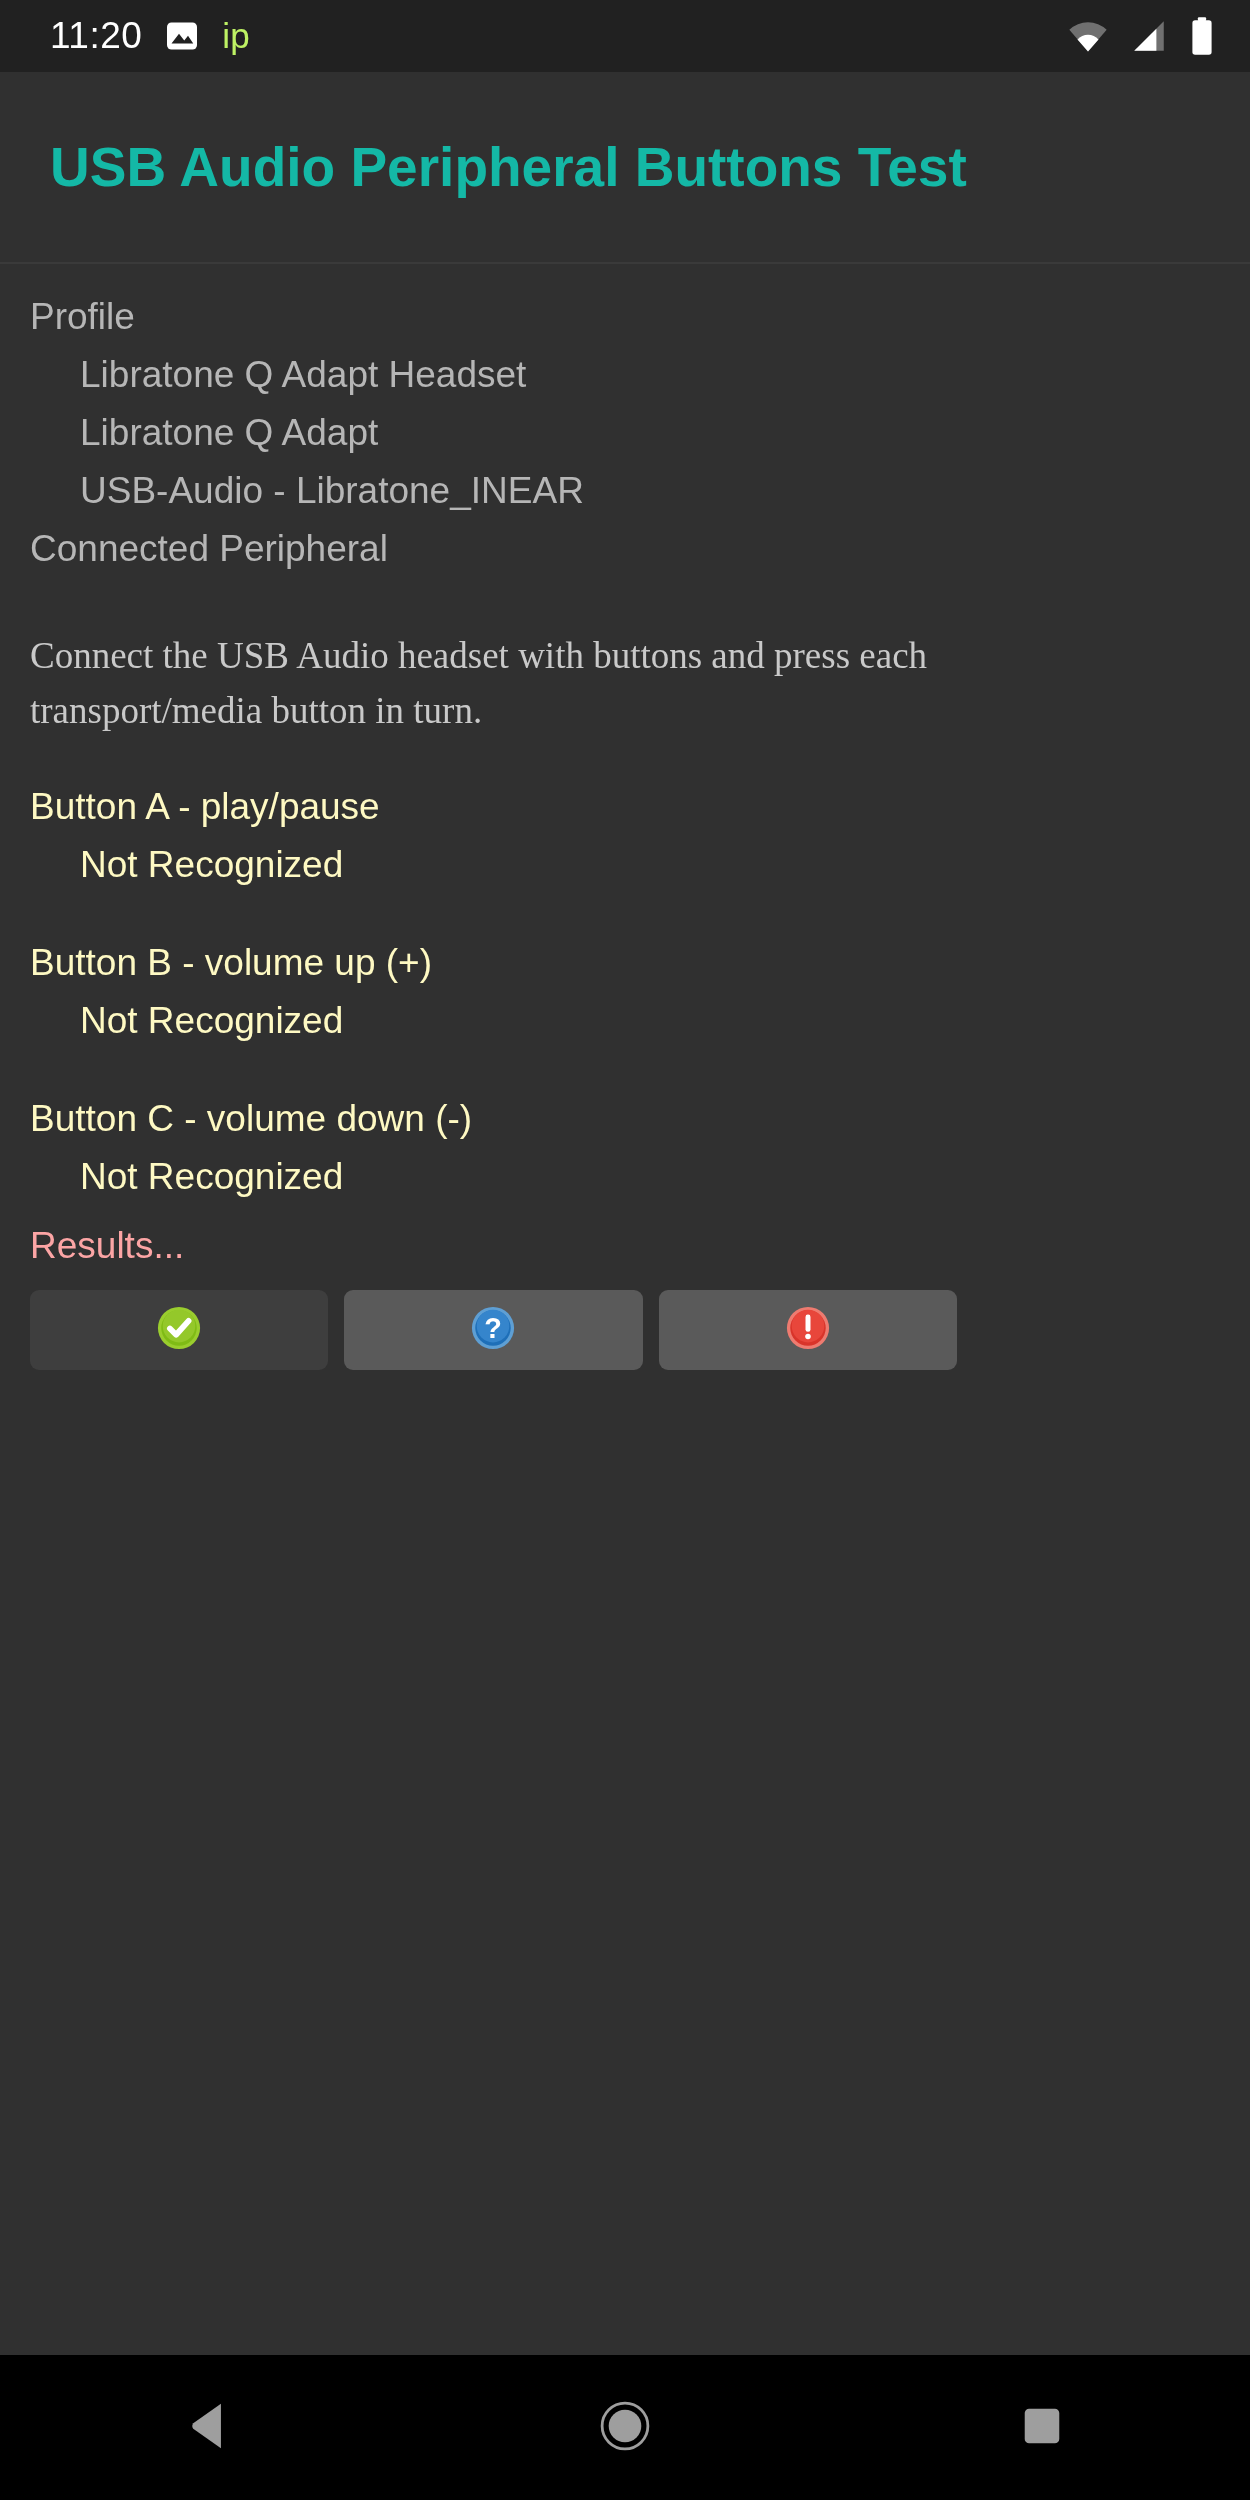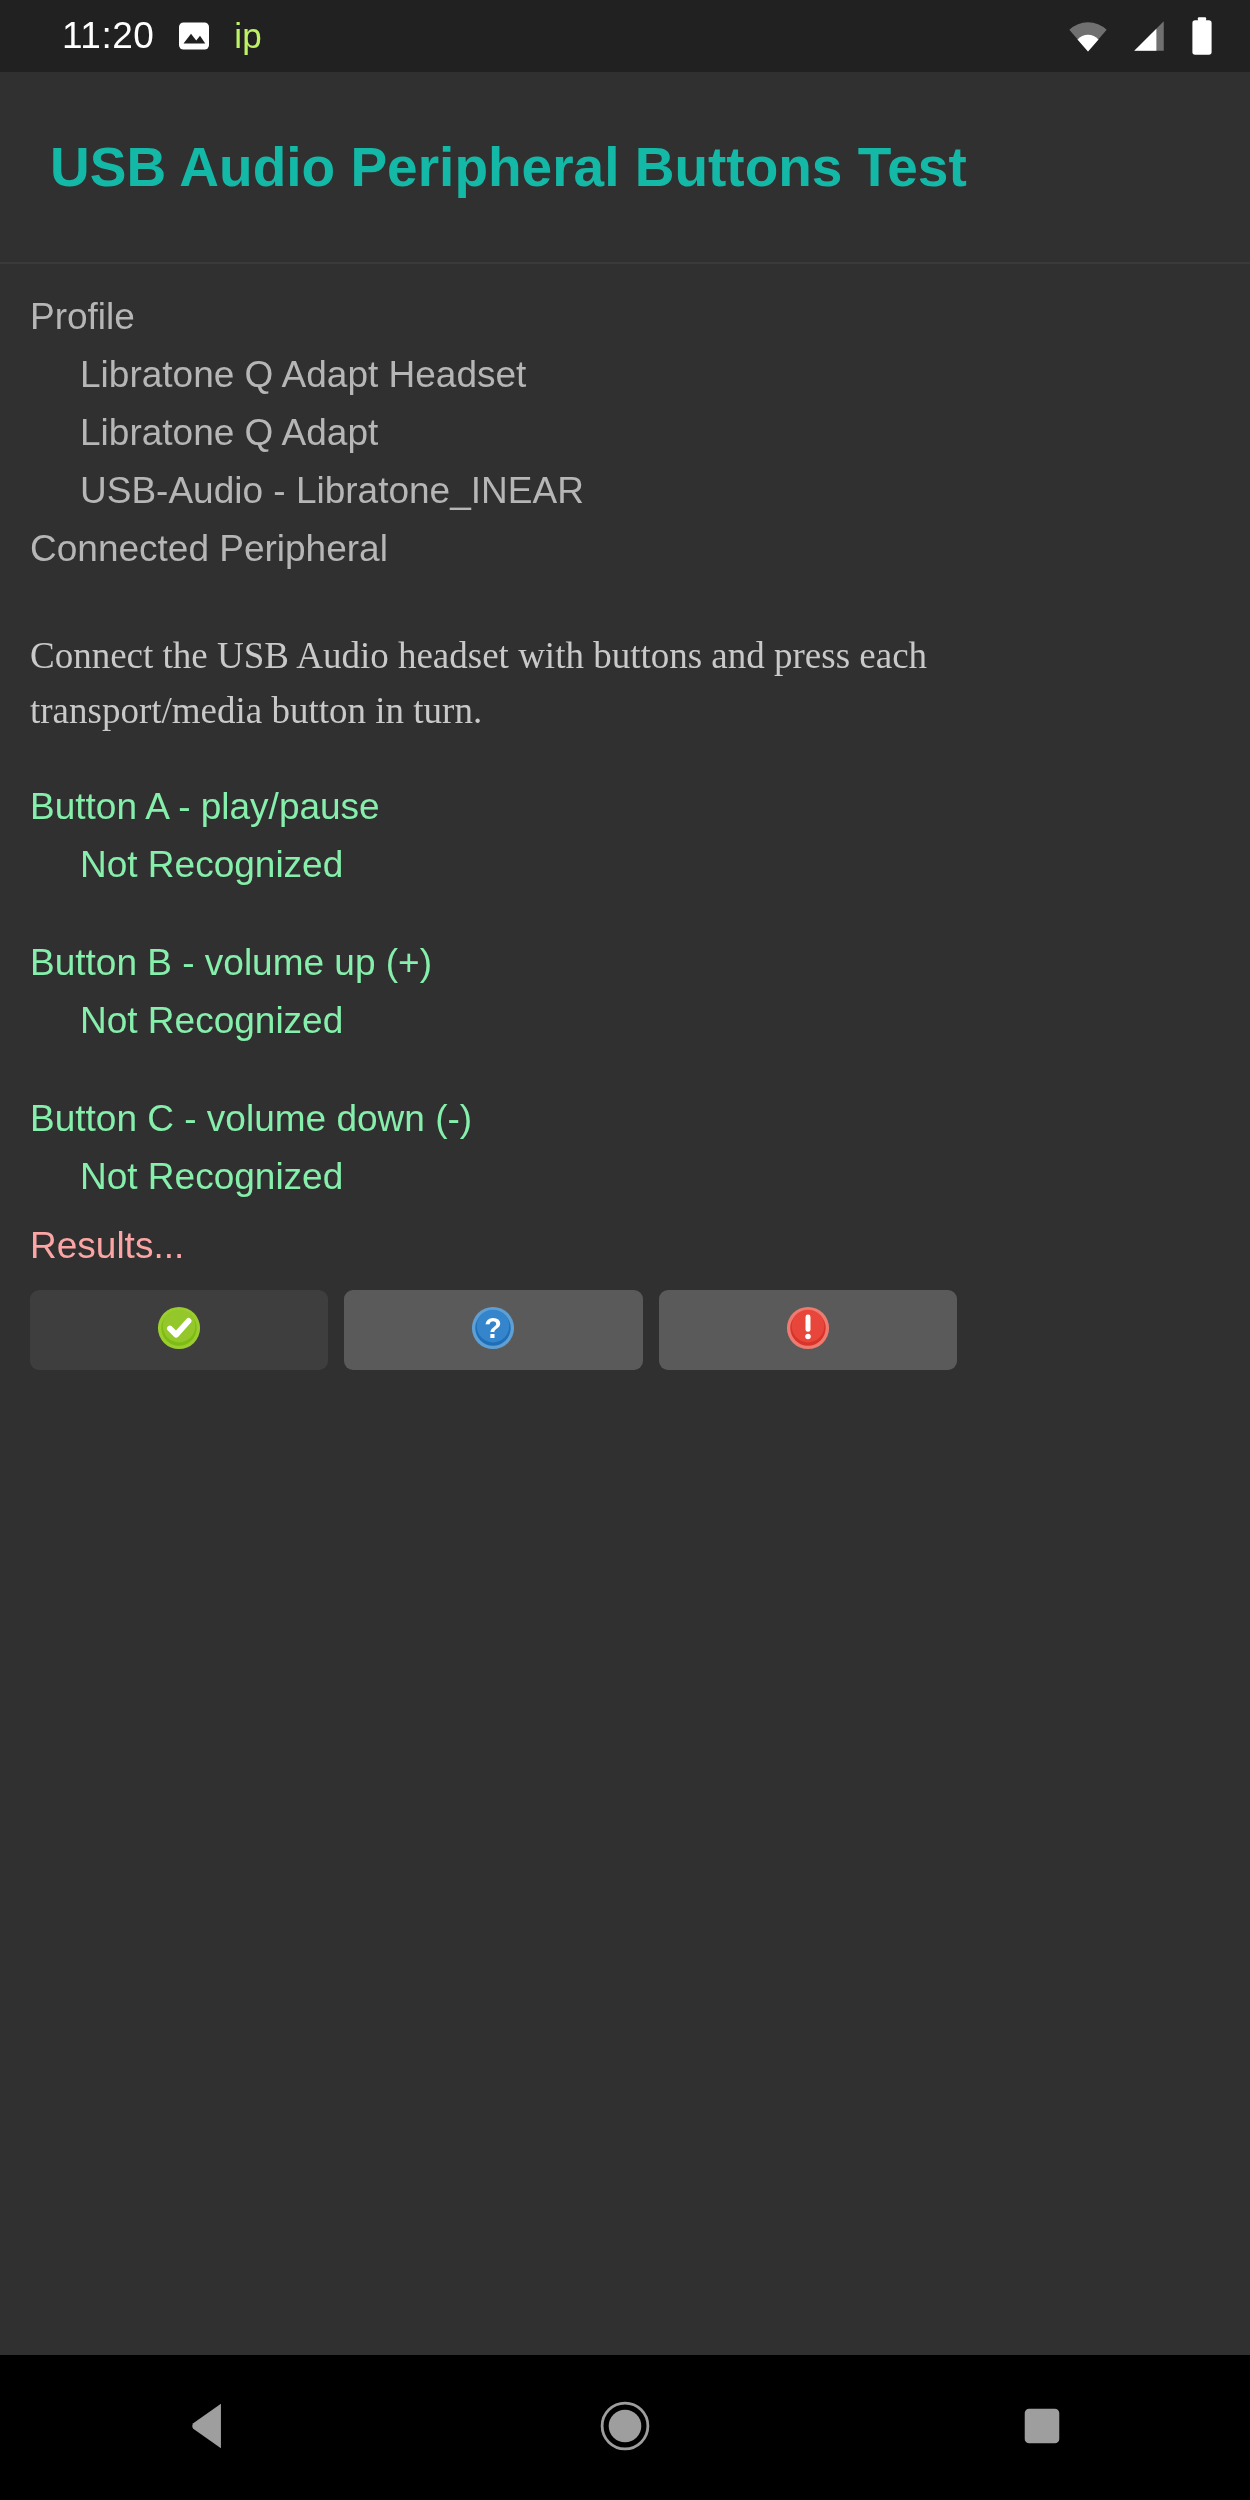--- a/index.html
+++ b/index.html
@@ -9,21 +9,21 @@
     font-family:"Liberation Sans", sans-serif;
     overflow:hidden;
   }
   #screen { position:relative; width:1250px; height:2500px; background:#303030; }
 
   
   .statusbar{
     position:absolute; top:0; left:0; width:1250px; height:72px;
     background:#212121; display:flex; align-items:center;
   }
-  .sb-left{ display:flex; align-items:center; padding-left:38px; gap:22px;margin-left:24px; }
+  .sb-left{ display:flex; align-items:center; padding-left:50px; gap:22px; }
   .sb-clock{ color:#ffffff; font-size:37px; letter-spacing:0.5px; }
   .sb-text{ color:#bef264; font-size:35px; }
   .sb-right{ margin-left:auto; display:flex; align-items:center; gap:22px; padding-right:36px; }
   .ic{ display:block; }
 
   
   .titlebar{
     position:absolute; top:72px; left:0; width:1250px; height:190px;
     background:#303030;
   }
@@ -36,21 +36,21 @@
     position:absolute; top:262px; left:0; width:1250px; height:2px;
     background:#3a3a3a;
   }
 
   
   .content{
     position:absolute; top:264px; left:0; width:1005px;
     padding:24px 48px 0 30px;
   }
   .t-dim   { color:#b6b6b6; font-size:37px; line-height:58px; white-space:nowrap; }
-  .t-white { color:#86efac; font-size:37px; line-height:58px; white-space:nowrap; }
+  .t-white { color:#fef9c3; font-size:37px; line-height:58px; white-space:nowrap; }
   .indent  { padding-left:50px; }
   .gap-lg  { height:50px; }
   .gap-md  { height:40px; }
   .gap-sm  { height:14px; }
   .instructions{ color:#c9c9c9; font-size:37px; line-height:55px; max-width:1180px;font-family:Liberation Serif, serif; }
 
   
   .results-label{ color:#fca5a5; font-size:37px; line-height:52px; }
   .btn-row{
     display:flex; gap:16px; margin-top:18px; padding:0 0px;

